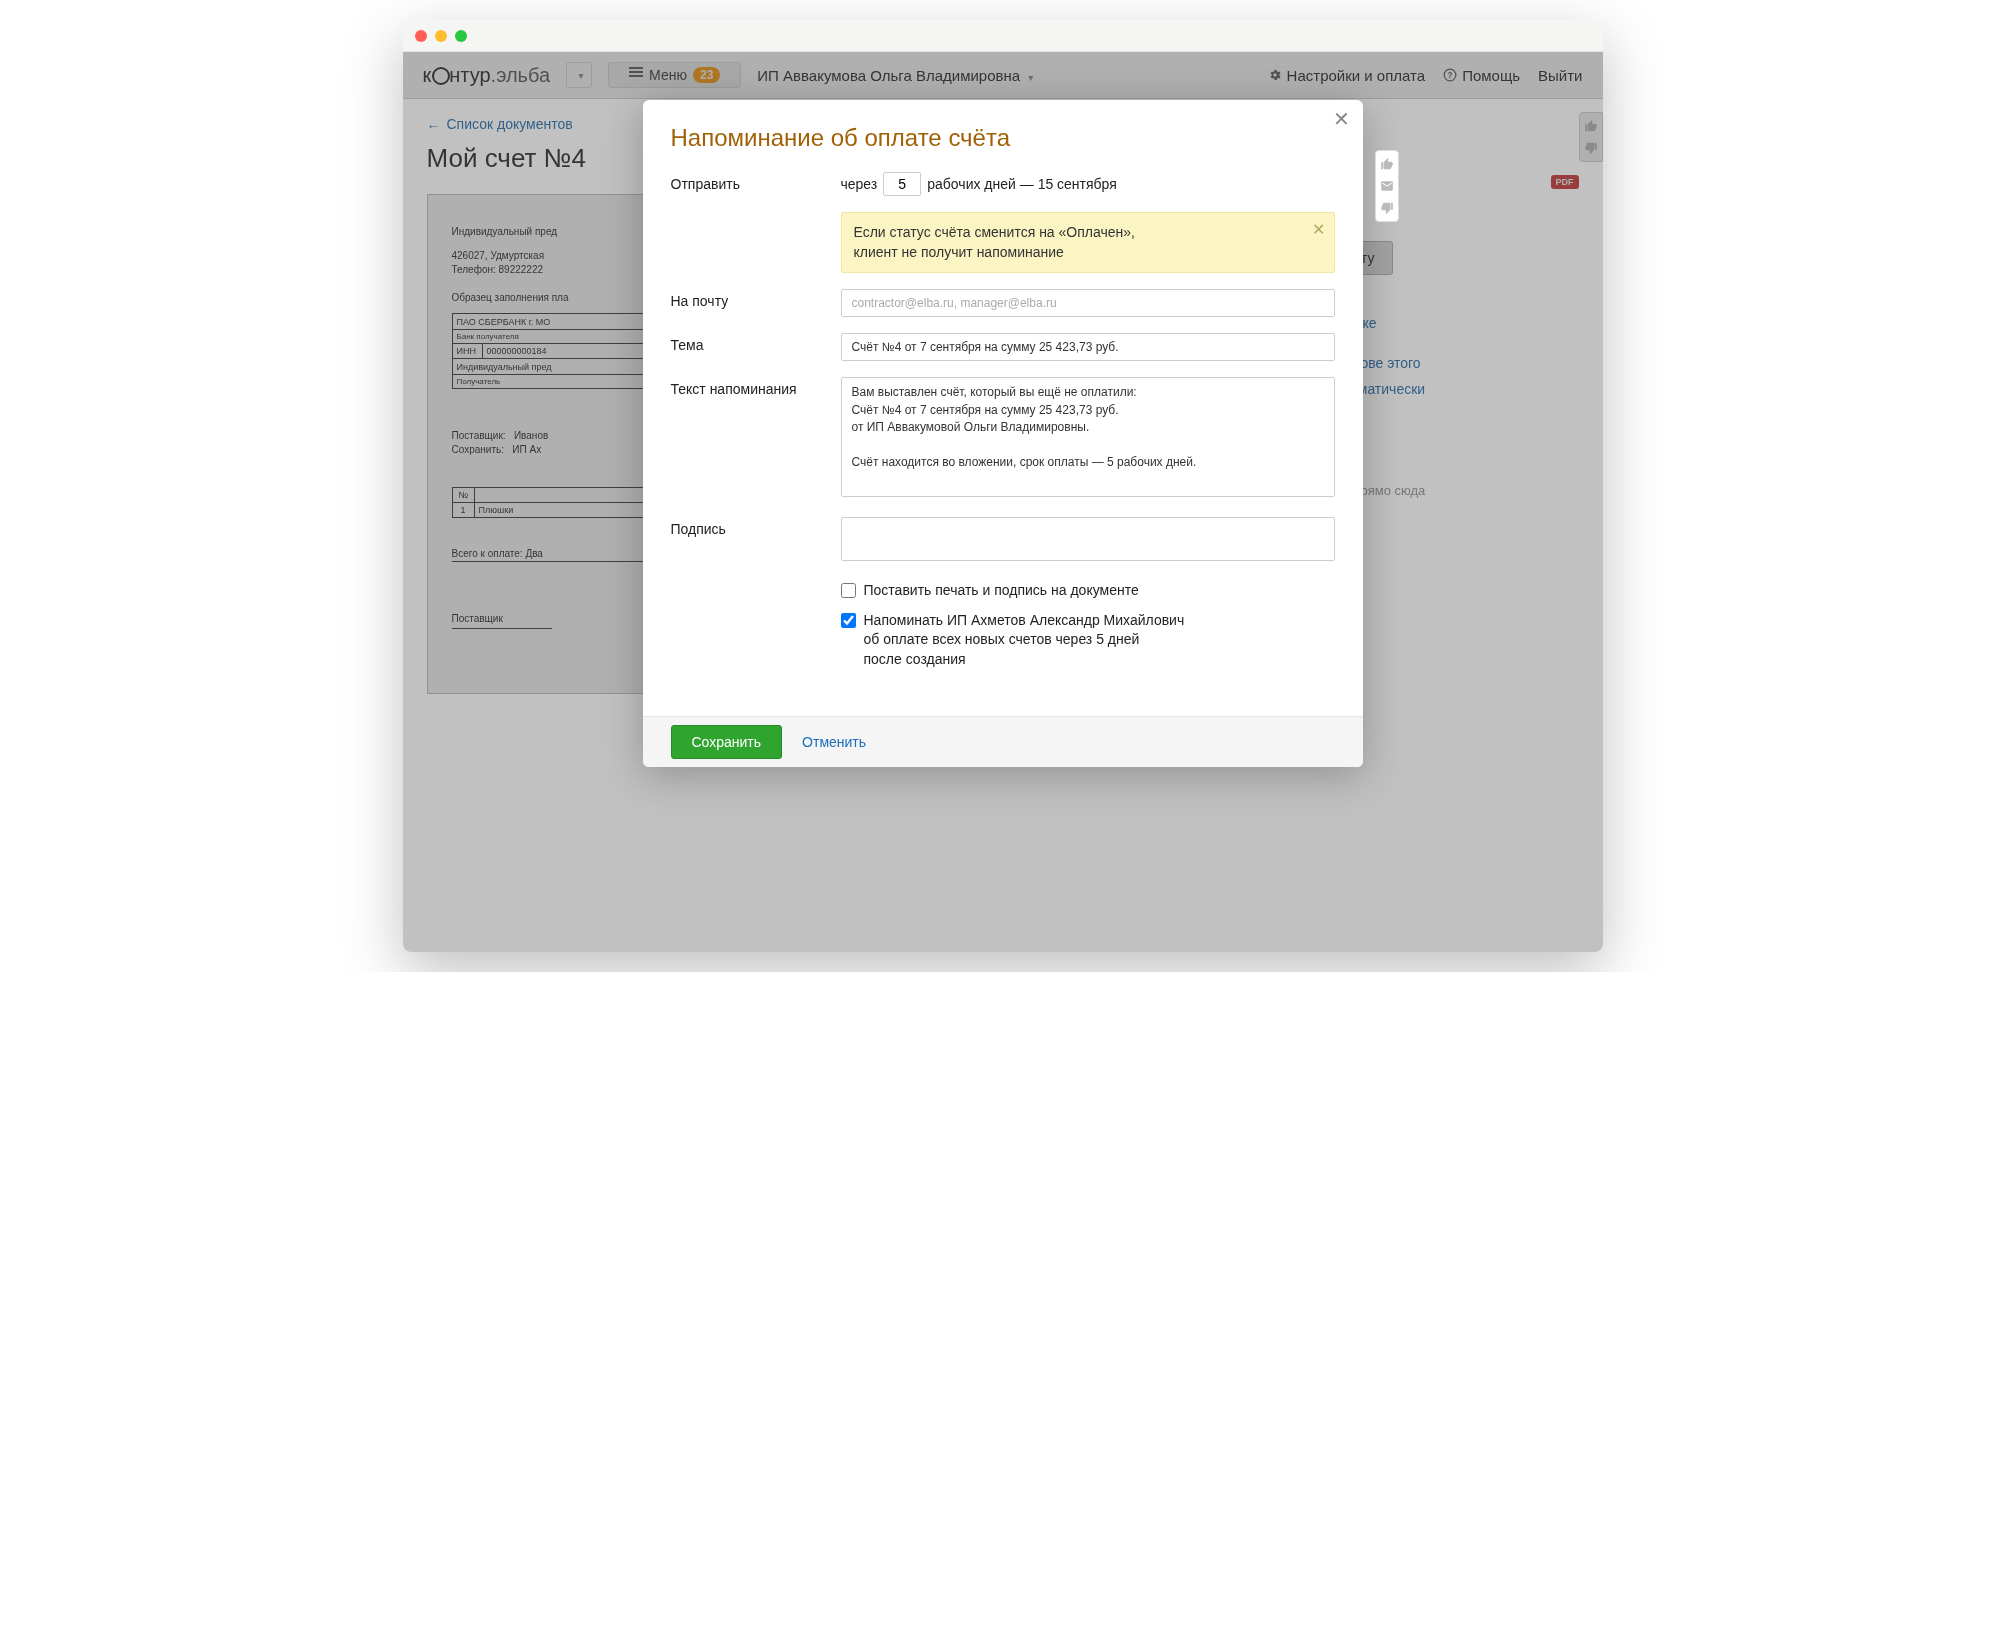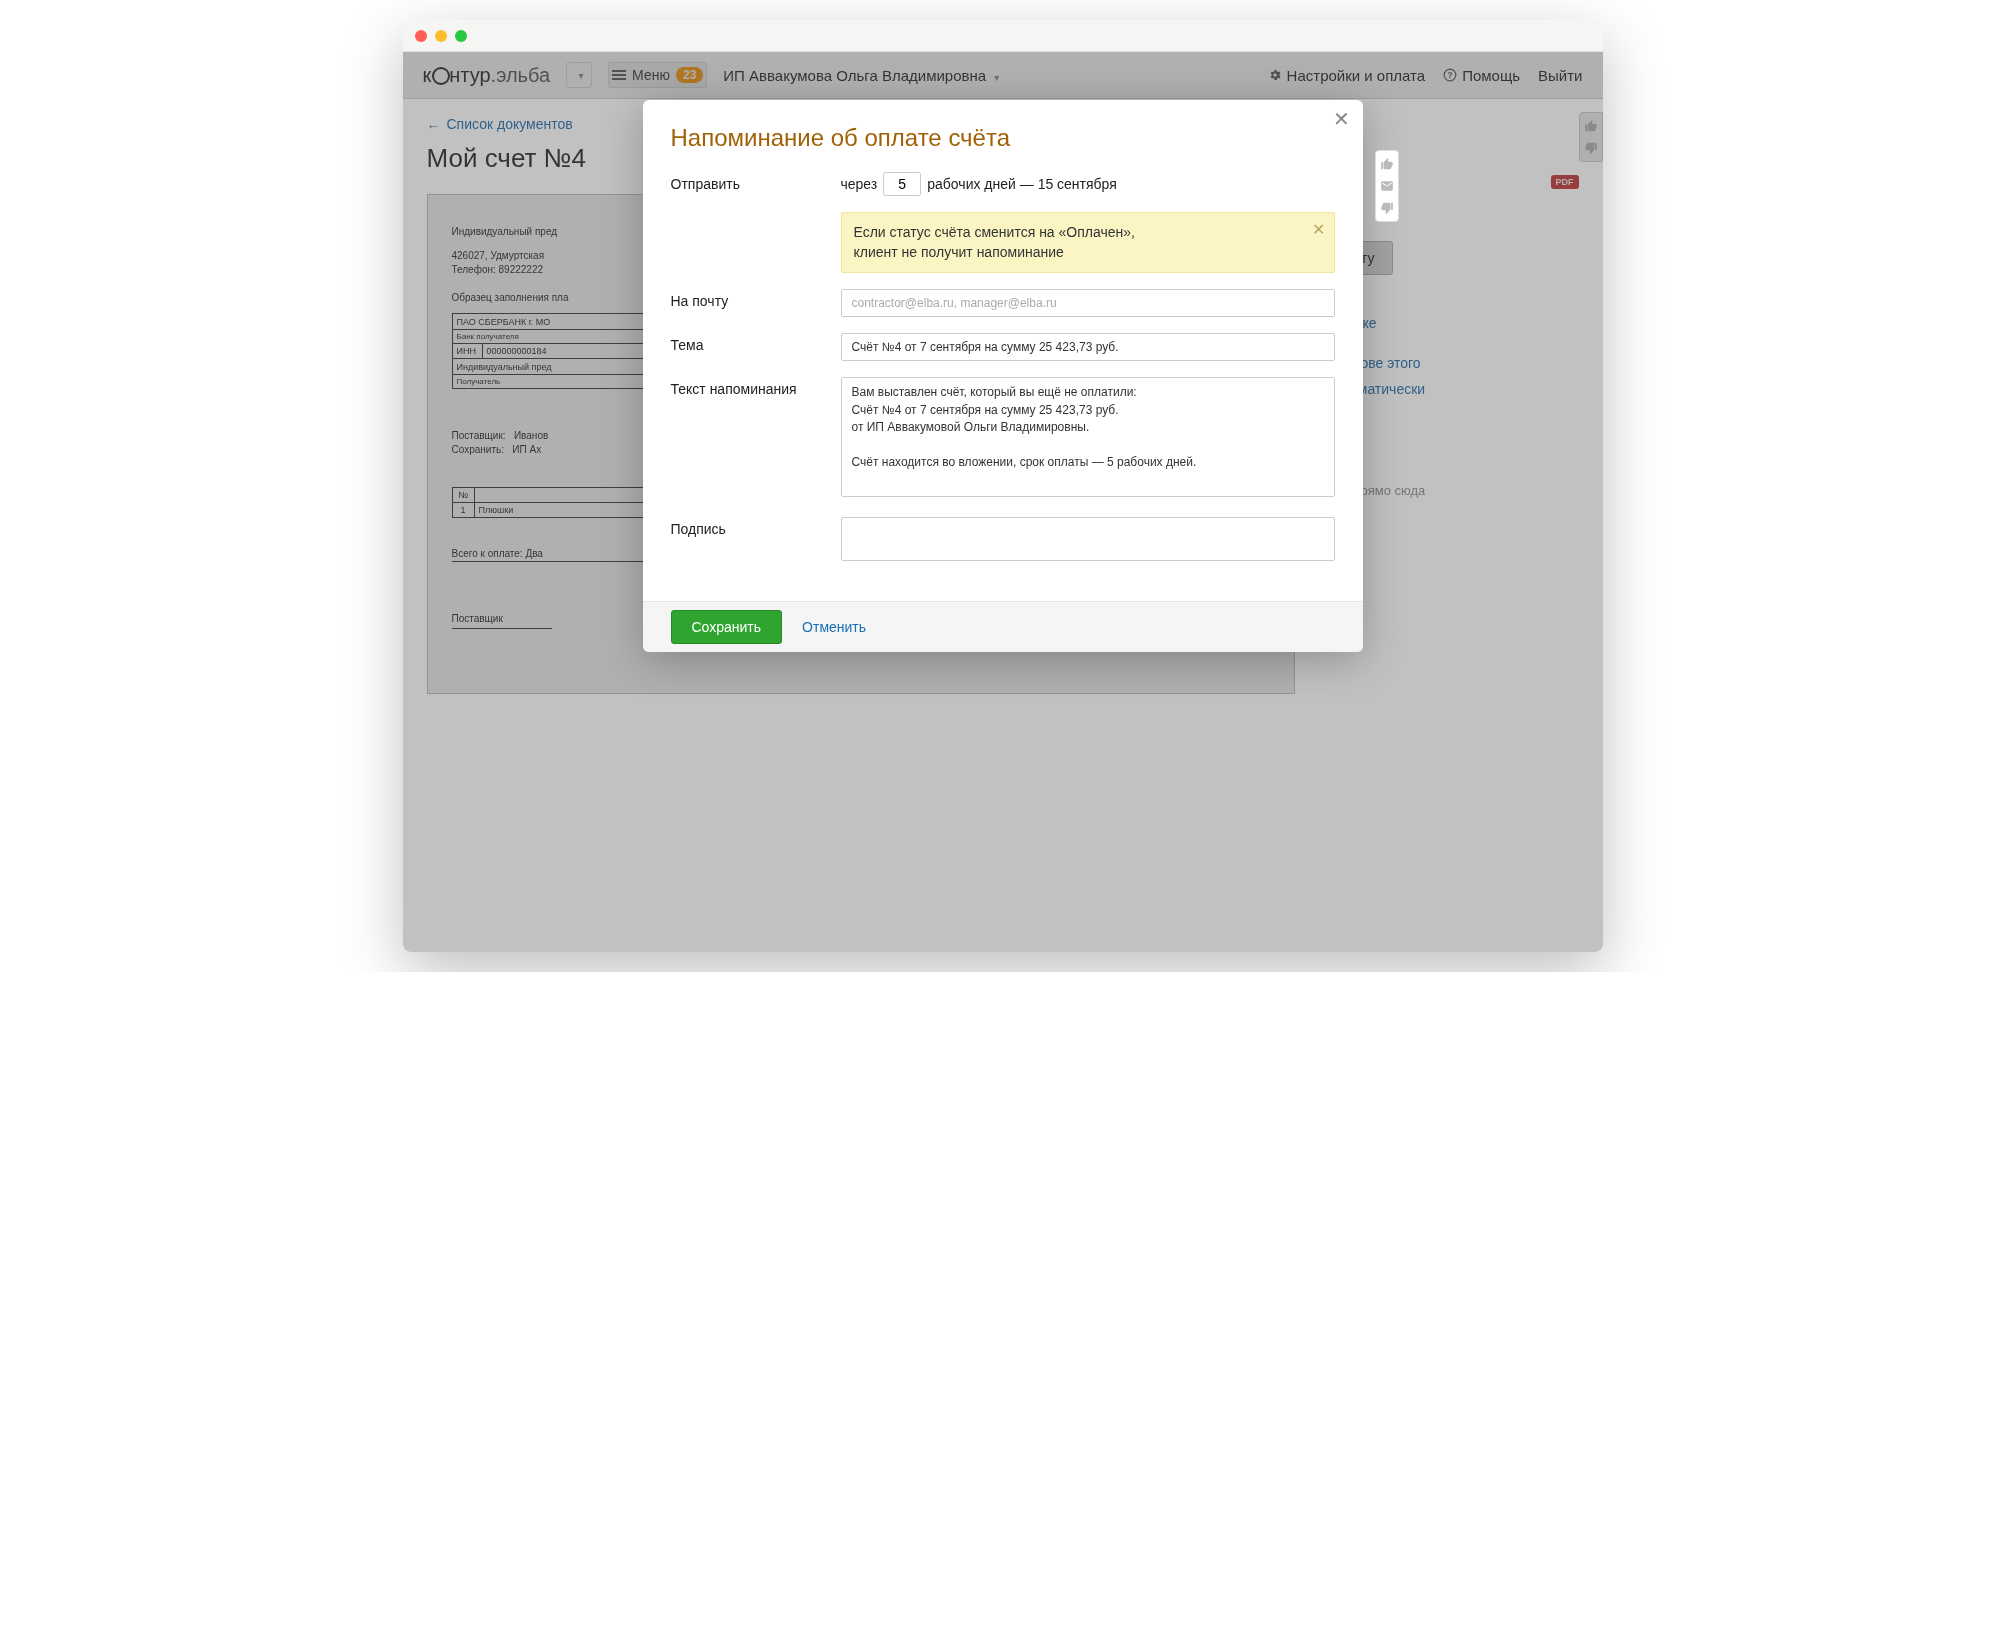--- a/index.html
+++ b/index.html
@@ -17,21 +17,21 @@
     
     .backdrop { position: relative; min-height: 900px; background: #f3f3f3; overflow: hidden; }
     .dim-layer { filter: brightness(0.85); pointer-events: none; }
     
     
     .top-header { background: #fff; border-bottom: 1px solid #e0e0e0; padding: 10px 20px; display: flex; align-items: center; gap: 16px; white-space: nowrap; }
     .logo { font-size: 20px; font-weight: 400; color: #222; display: flex; align-items: center; }
     .logo .ring { display:inline-block; width: 18px; height: 18px; border: 2.5px solid #222; border-radius: 50%; margin: 0 -1px 0 1px; position: relative; top: 1px; }
     .logo .thin { font-weight: 300; color: #555; }
     .dd-caret { width:26px; height:26px; display:inline-flex;align-items:center;justify-content:center; color:#888; border:1px solid #ddd; border-radius:3px;}
-    .menu-btn { background: #f0f0f0; border: 1px solid #ddd; border-radius: 3px; padding: 4px 3px; display: flex; align-items: center; gap: 6px; font-size: 14px; color: #333; }
+    .menu-btn { background: #f0f0f0; border: 1px solid #ddd; border-radius: 3px; padding: 4px 20px; display: flex; align-items: flex-start; gap: 6px; font-size: 14px; color: #333; }
     .badge-orange { background: #ff9800; color: #fff; border-radius: 10px; padding: 1px 7px; font-size: 12px; font-weight: 600; }
     .hdr-text { font-size: 15px; color: #222; }
     .hdr-link { font-size: 15px; color: #222; display: flex; align-items: center; gap: 5px; }
     .gear-icon, .help-icon { width:14px;height:14px;display:inline-block; }
     .hdr-right { margin-left: auto; display: flex; gap: 18px; align-items: center; }
     
     
     .page-content { padding: 16px 24px; display: flex; gap: 24px; }
     .left-col { flex: 1; }
     .bc-link { color: #1a6fb8; font-size: 14px; display: inline-flex; align-items: center; gap: 6px; }
@@ -286,20 +286,35 @@
           </div>
 
           <div class="form-row">
             <div class="form-label">Подпись</div>
             <div class="form-field">
               <textarea class="text-input ta-sig" style=""></textarea>
             </div>
           </div>
 
 
+          <div class="form-row" style="margin-top:4px">
+            <div class="form-label"></div>
+            <div class="form-field">
+              <div class="chk-row">
+                <input type="checkbox" class="chk" style="">
+                <span class="chk-label">Поставить печать и подпись на документе</span>
+              </div>
+              <div class="chk-row">
+                <input type="checkbox" class="chk" checked="" style="">
+                <span class="chk-label" style="white-space:pre-line">Напоминать ИП Ахметов Александр Михайлович
+об оплате всех новых счетов через 5 дней
+после создания</span>
+              </div>
+            </div>
+          </div>
         </div>
 
         <div class="modal-footer">
           <button class="btn-primary">Сохранить</button>
           <a class="link-cancel">Отменить</a>
         </div>
       </div>
     </div>
 
   </div>

